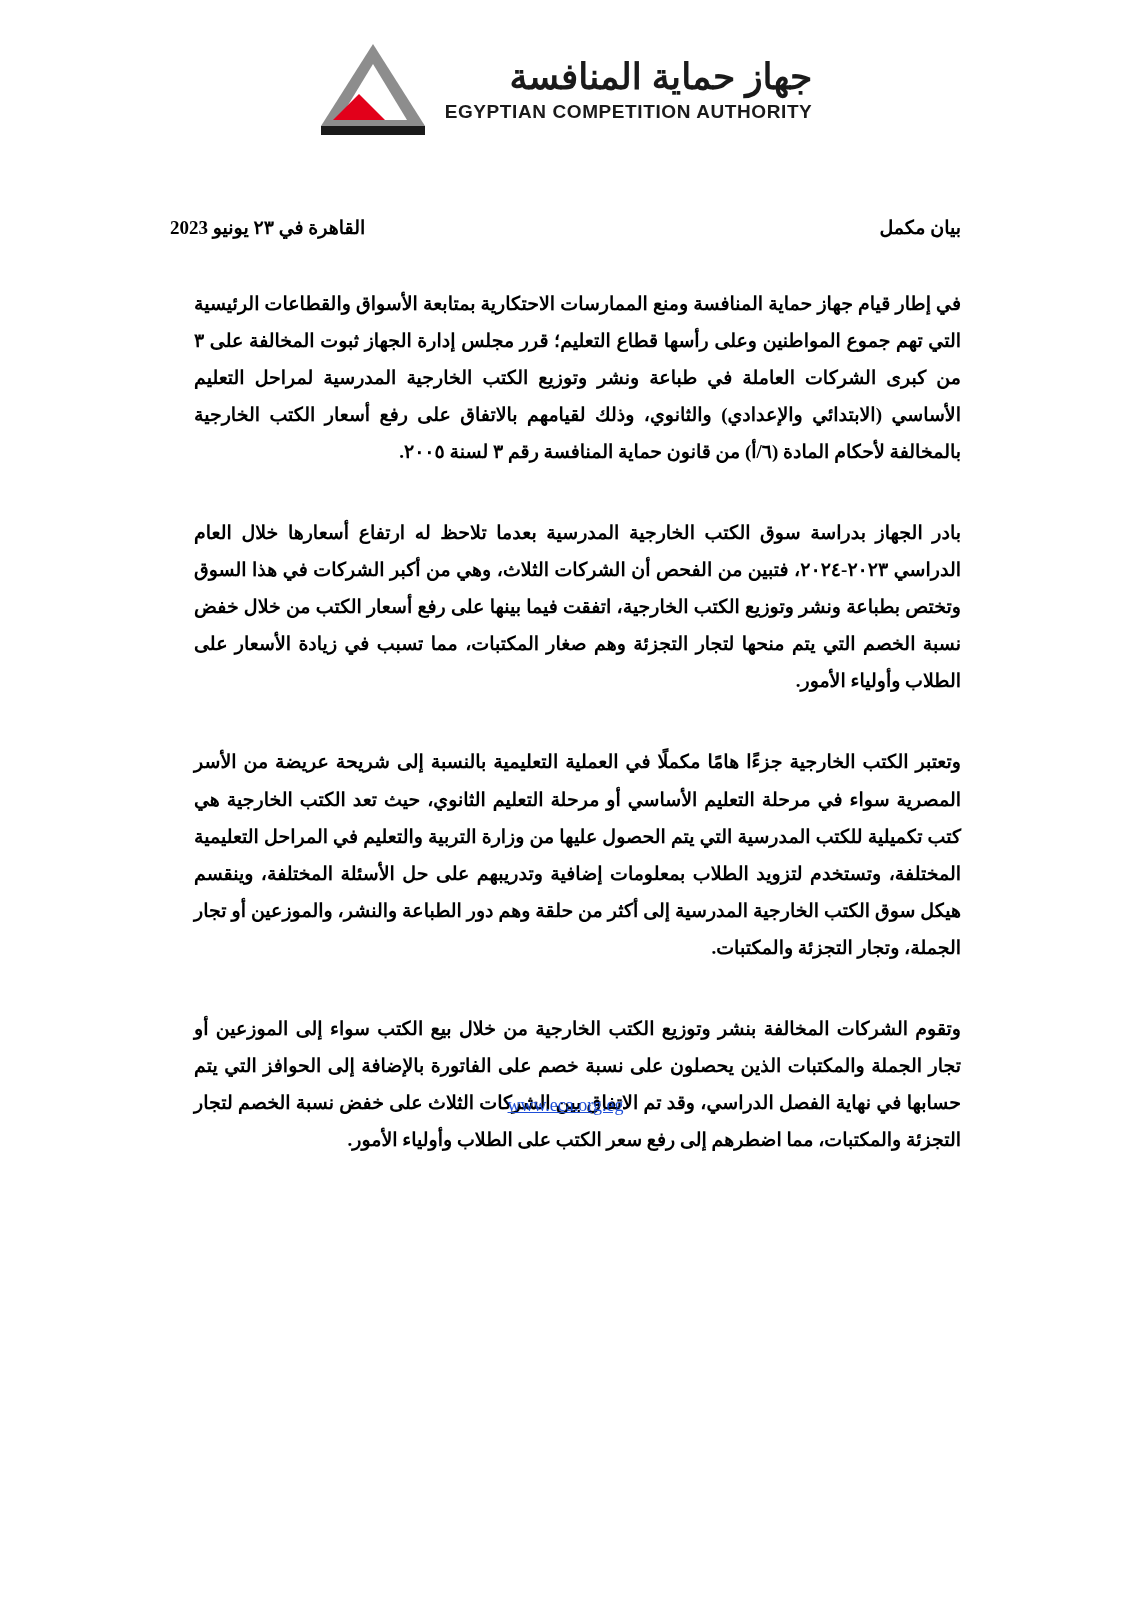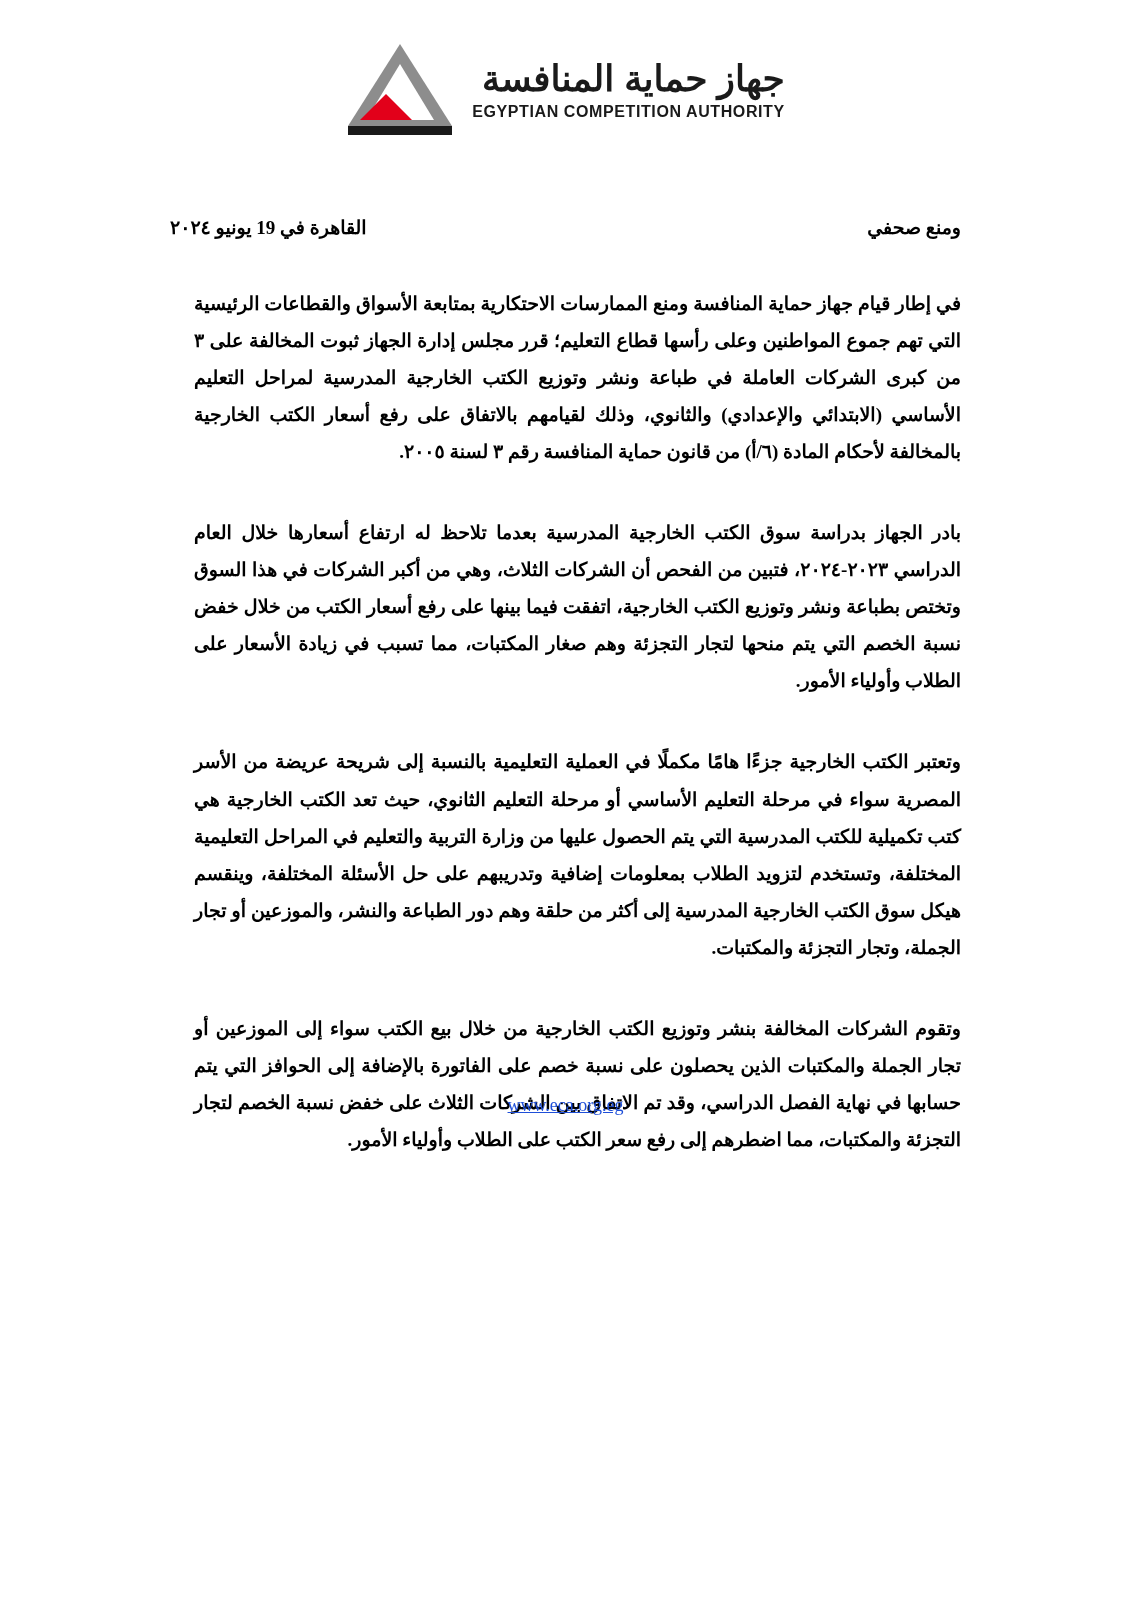--- a/index.html
+++ b/index.html
@@ -51,21 +51,21 @@
     font-family: "Liberation Sans", sans-serif;
     font-weight: bold;
     font-size: 36px;
     letter-spacing: -0.5px;
     color: #1a1a1a;
     direction: rtl;
   }
   .logo-en {
     font-family: "Liberation Sans", sans-serif;
     font-weight: bold;
-    font-size: 16px;
+    font-size: 19px;
     letter-spacing: 0.6px;
     color: #1a1a1a;
     margin-top: 7px;
     direction: ltr;
   }
 
   
   .meta-row {
     display: flex;
     flex-direction: row;
@@ -146,22 +146,22 @@
     </div>
 
     <div class="logo-text">
       <div class="logo-ar">جهاز حماية المنافسة</div>
       <div class="logo-en">EGYPTIAN COMPETITION AUTHORITY</div>
     </div>
 
   </div>
 
   <div class="meta-row">
-    <span class="meta-kind">ومنع صحفي</span>
-    <span class="meta-date">القاهرة في 19 يونيو ٢٠٢٤</span>
+    <span class="meta-kind">بيان مكمل</span>
+    <span class="meta-date">القاهرة في ٢٣ يونيو 2023</span>
   </div>
 
 
   <div class="body">
     <p class="para">في إطار قيام جهاز حماية المنافسة ومنع الممارسات الاحتكارية بمتابعة الأسواق والقطاعات الرئيسية التي تهم جموع المواطنين وعلى رأسها قطاع التعليم؛ قرر مجلس إدارة الجهاز ثبوت المخالفة على ٣ من كبرى الشركات العاملة في طباعة ونشر وتوزيع الكتب الخارجية المدرسية لمراحل التعليم الأساسي (الابتدائي والإعدادي) والثانوي، وذلك لقيامهم بالاتفاق على رفع أسعار الكتب الخارجية بالمخالفة لأحكام المادة (٦/أ) من قانون حماية المنافسة رقم ٣ لسنة ٢٠٠٥.</p>
     <p class="para">بادر الجهاز بدراسة سوق الكتب الخارجية المدرسية بعدما تلاحظ له ارتفاع أسعارها خلال العام الدراسي ٢٠٢٣-٢٠٢٤، فتبين من الفحص أن الشركات الثلاث، وهي من أكبر الشركات في هذا السوق وتختص بطباعة ونشر وتوزيع الكتب الخارجية، اتفقت فيما بينها على رفع أسعار الكتب من خلال خفض نسبة الخصم التي يتم منحها لتجار التجزئة وهم صغار المكتبات، مما تسبب في زيادة الأسعار على الطلاب وأولياء الأمور.</p>
     <p class="para">وتعتبر الكتب الخارجية جزءًا هامًا مكملًا في العملية التعليمية بالنسبة إلى شريحة عريضة من الأسر المصرية سواء في مرحلة التعليم الأساسي أو مرحلة التعليم الثانوي، حيث تعد الكتب الخارجية هي كتب تكميلية للكتب المدرسية التي يتم الحصول عليها من وزارة التربية والتعليم في المراحل التعليمية المختلفة، وتستخدم لتزويد الطلاب بمعلومات إضافية وتدريبهم على حل الأسئلة المختلفة، وينقسم هيكل سوق الكتب الخارجية المدرسية إلى أكثر من حلقة وهم دور الطباعة والنشر، والموزعين أو تجار الجملة، وتجار التجزئة والمكتبات.</p>
     <p class="para">وتقوم الشركات المخالفة بنشر وتوزيع الكتب الخارجية من خلال بيع الكتب سواء إلى الموزعين أو تجار الجملة والمكتبات الذين يحصلون على نسبة خصم على الفاتورة بالإضافة إلى الحوافز التي يتم حسابها في نهاية الفصل الدراسي، وقد تم الاتفاق بين الشركات الثلاث على خفض نسبة الخصم لتجار التجزئة والمكتبات، مما اضطرهم إلى رفع سعر الكتب على الطلاب وأولياء الأمور.</p>
   </div>
 

